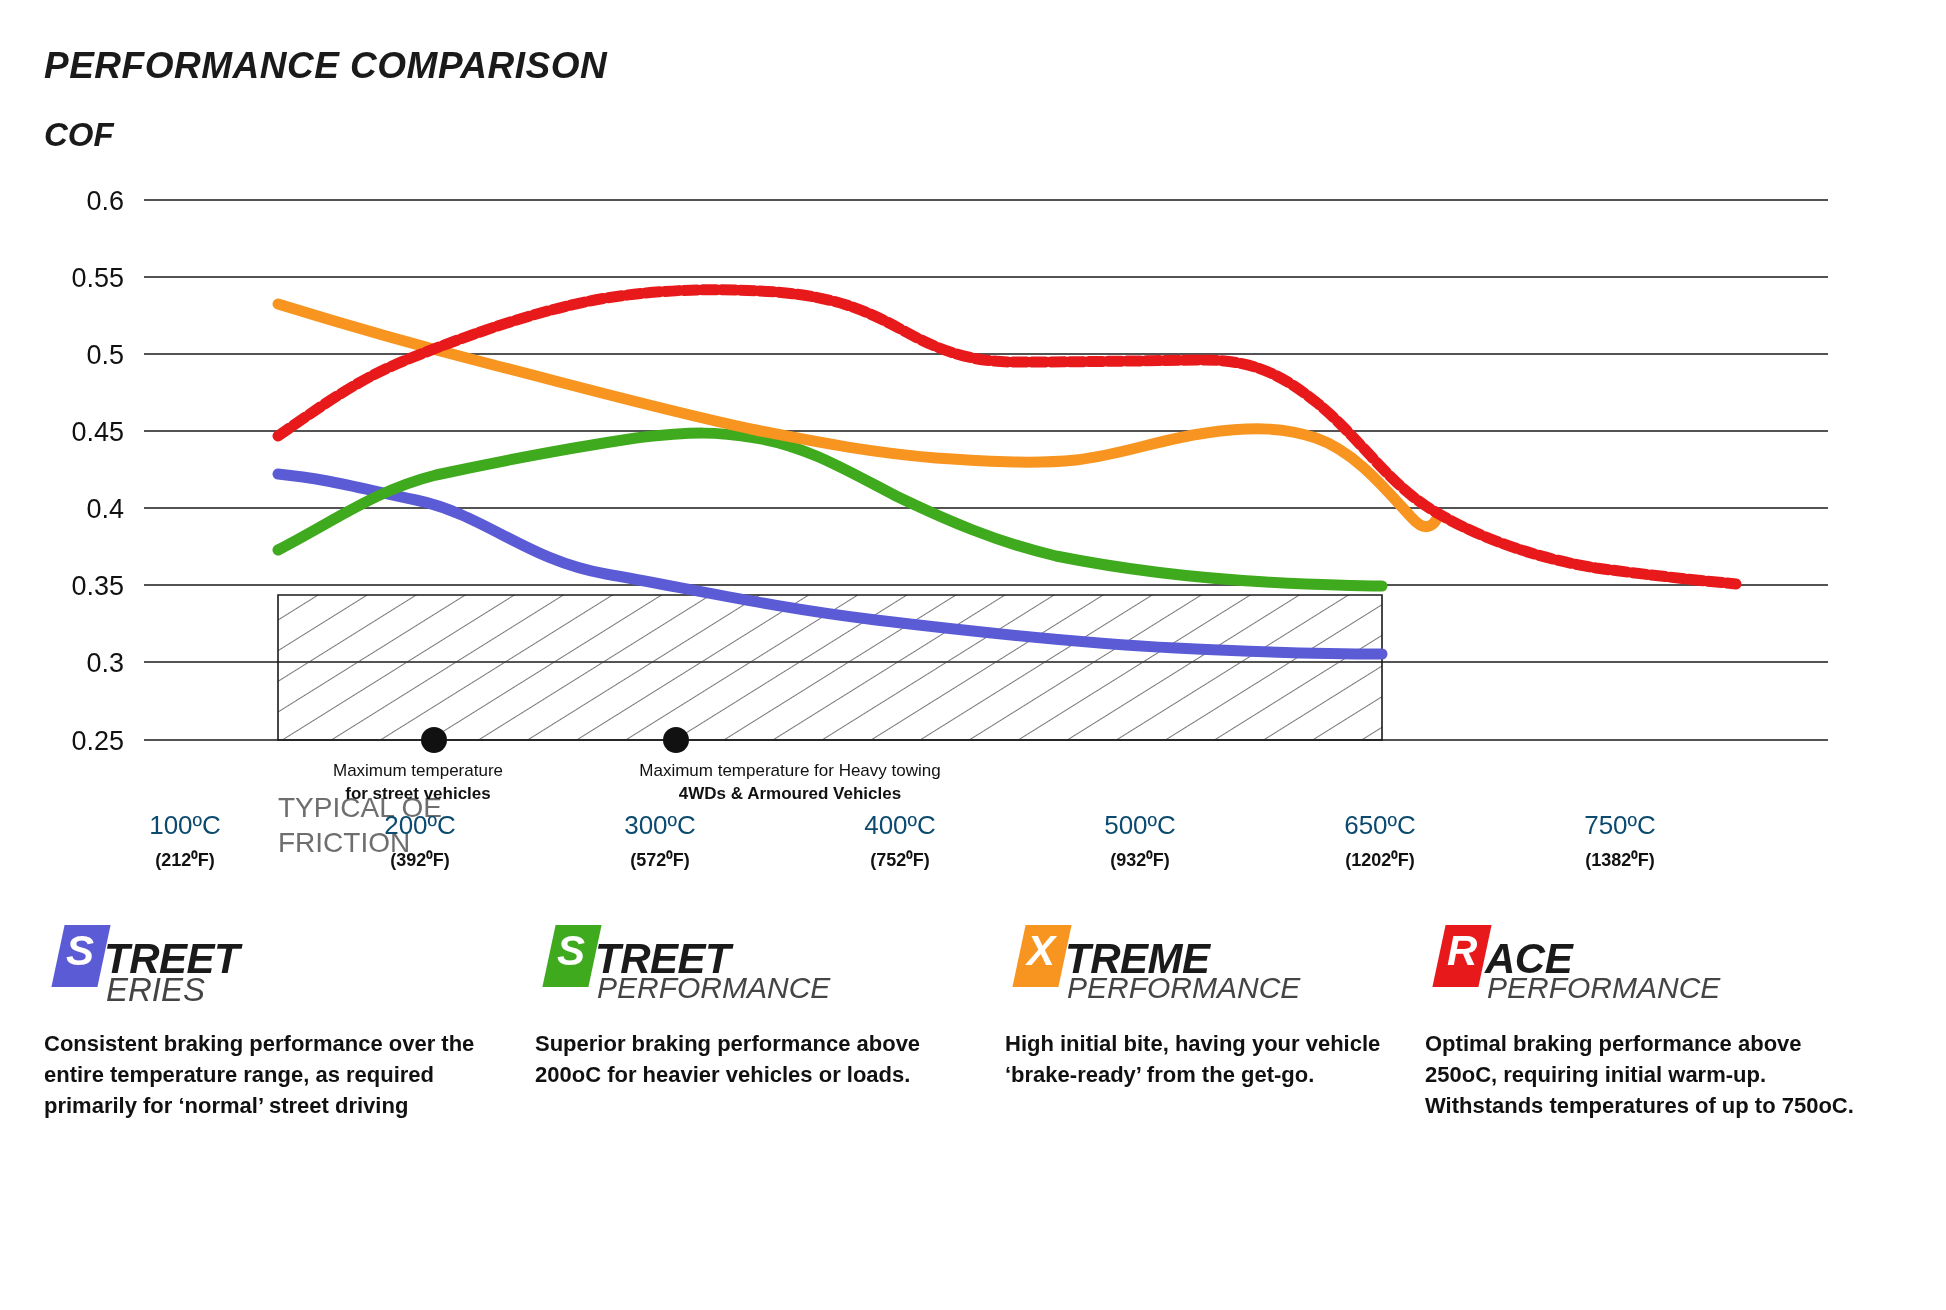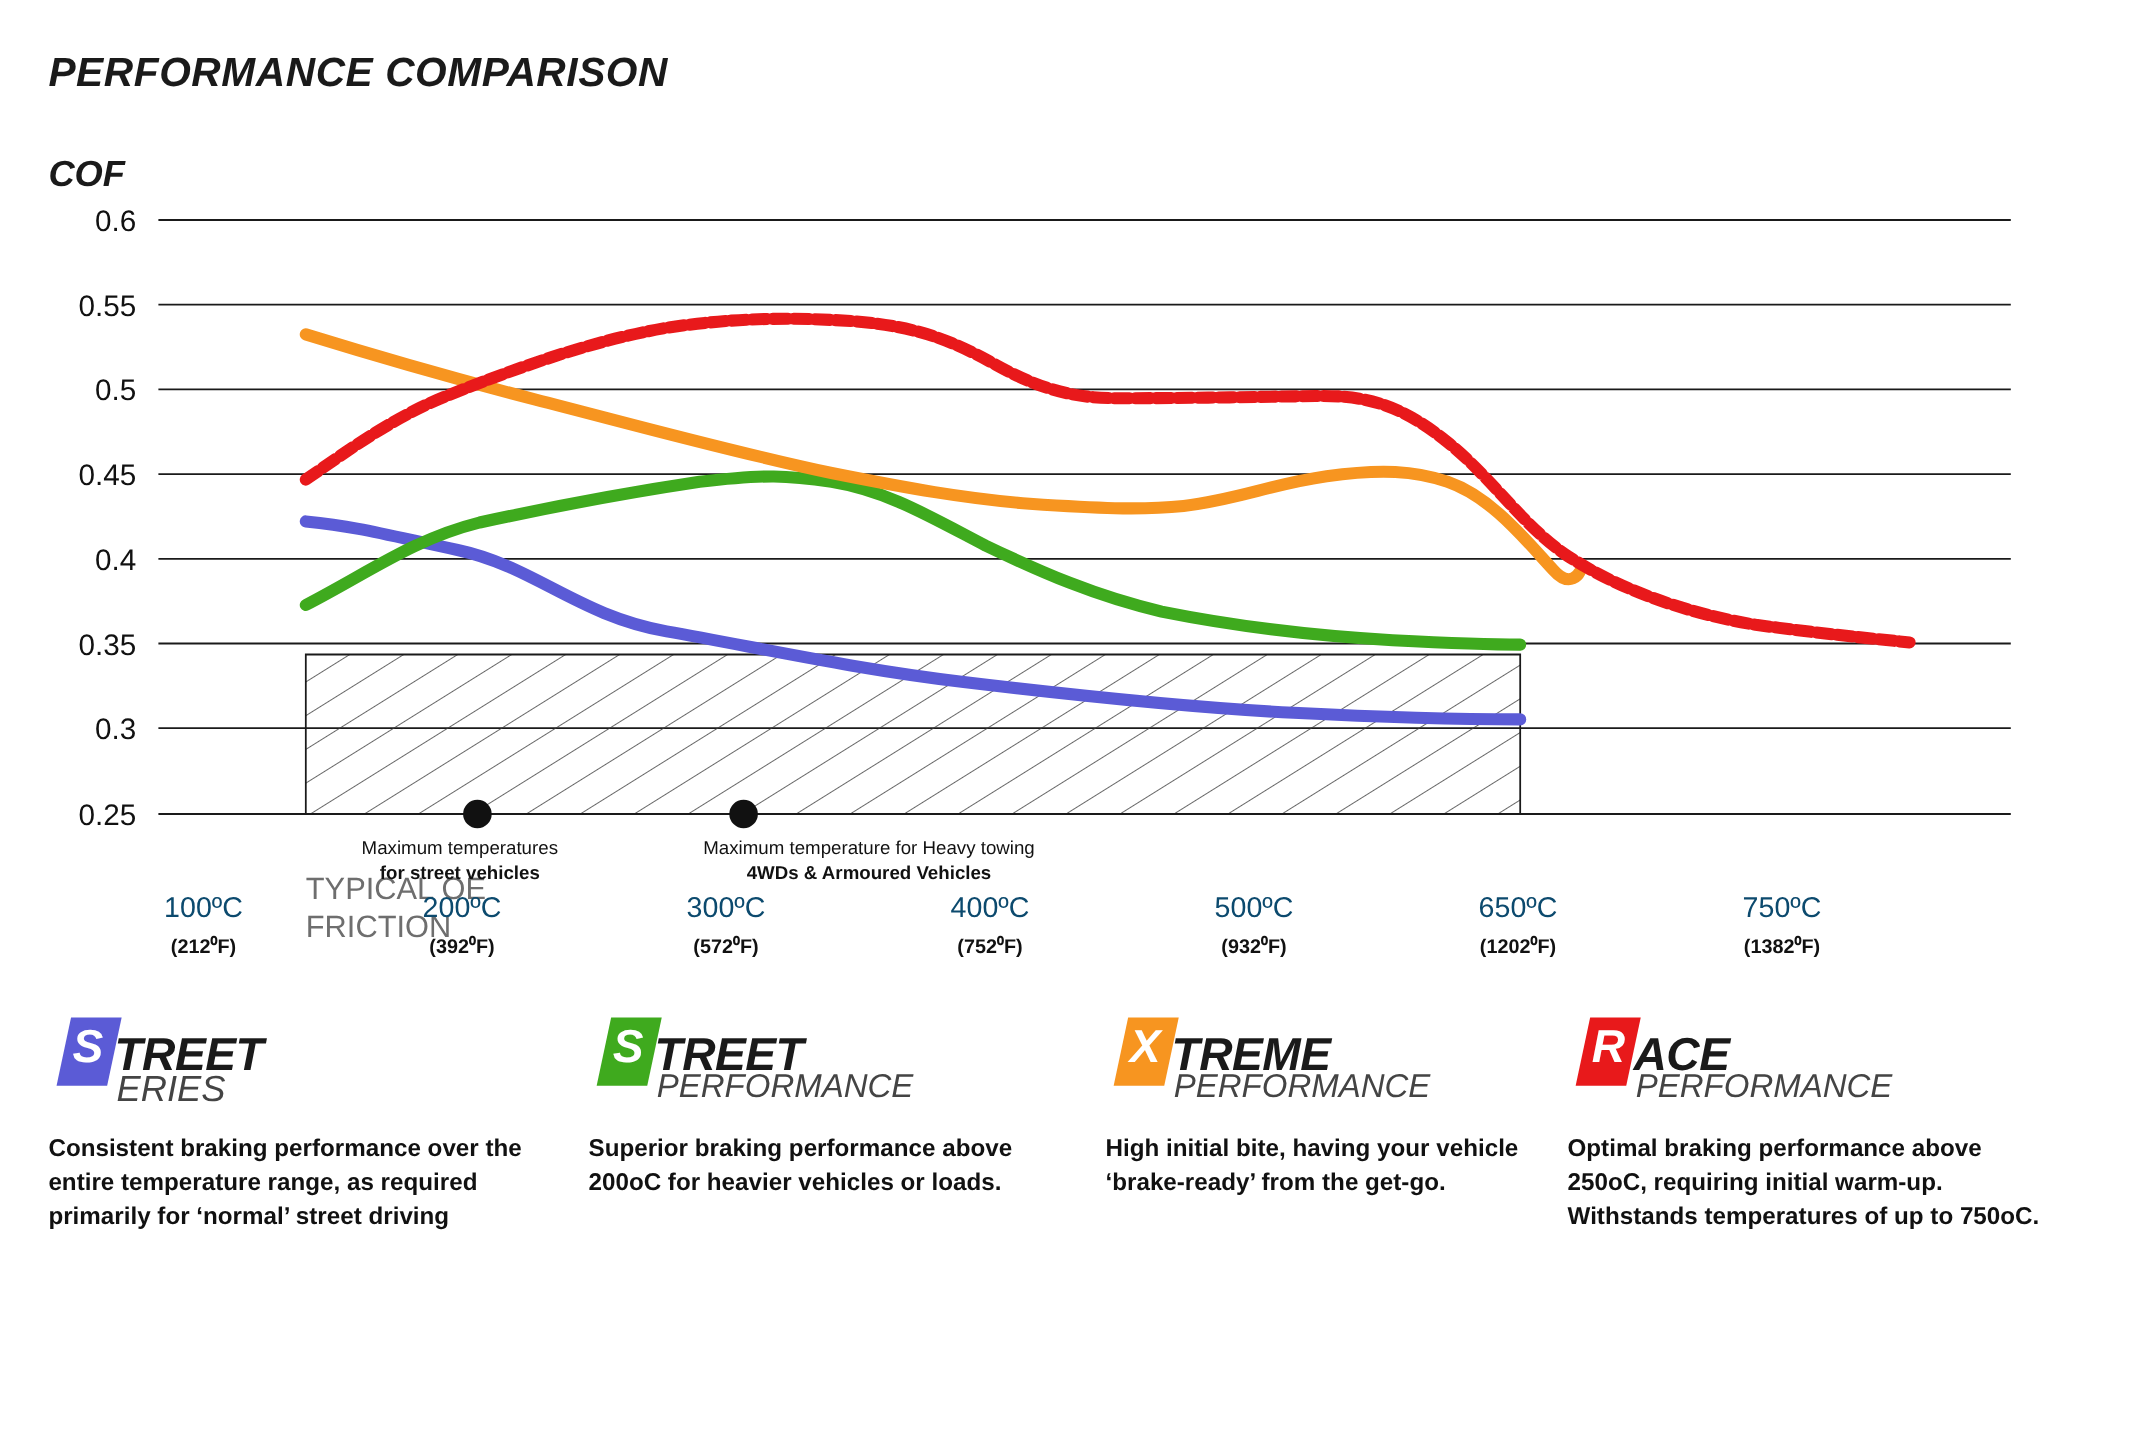--- a/index.html
+++ b/index.html
@@ -31,21 +31,21 @@
     top: 45px;
     font-size: 37px;
     font-weight: bold;
     font-style: italic;
     letter-spacing: 0.5px;
     color: #1a1a1a;
   }
   .subtitle {
     position: absolute;
     left: 44px;
-    top: 139px;
+    top: 116px;
     font-size: 33px;
     font-weight: bold;
     font-style: italic;
     color: #1a1a1a;
     text-align: right;
   }
 
   
   .chart-wrap {
     position: absolute;
@@ -220,21 +220,21 @@
       <circle cx="660" cy="570" r="13" fill="#111"></circle>
     </svg>
 
     <div style="position:absolute; left:262px; top:620px; font-size:28px; color:#6e6e6e; line-height:1.25;">
       <div>TYPICAL OE</div>
       <div>FRICTION</div>
     </div>
   </div>
 
   <div class="anno" style="left:318px; top:760px; width:200px;">
-    <div class="l1">Maximum temperatures</div>
+    <div class="l1">Maximum temperature</div>
     <div class="l2">for street vehicles</div>
   </div>
   <div class="anno" style="left:480px; top:760px; width:620px;">
     <div class="l1">Maximum temperature for Heavy towing</div>
     <div class="l2">4WDs &amp; Armoured Vehicles</div>
   </div>
 
   <div class="xaxis-row">
     <div class="xtick" style="left:85px;">
       <div class="c">100ºC</div>

